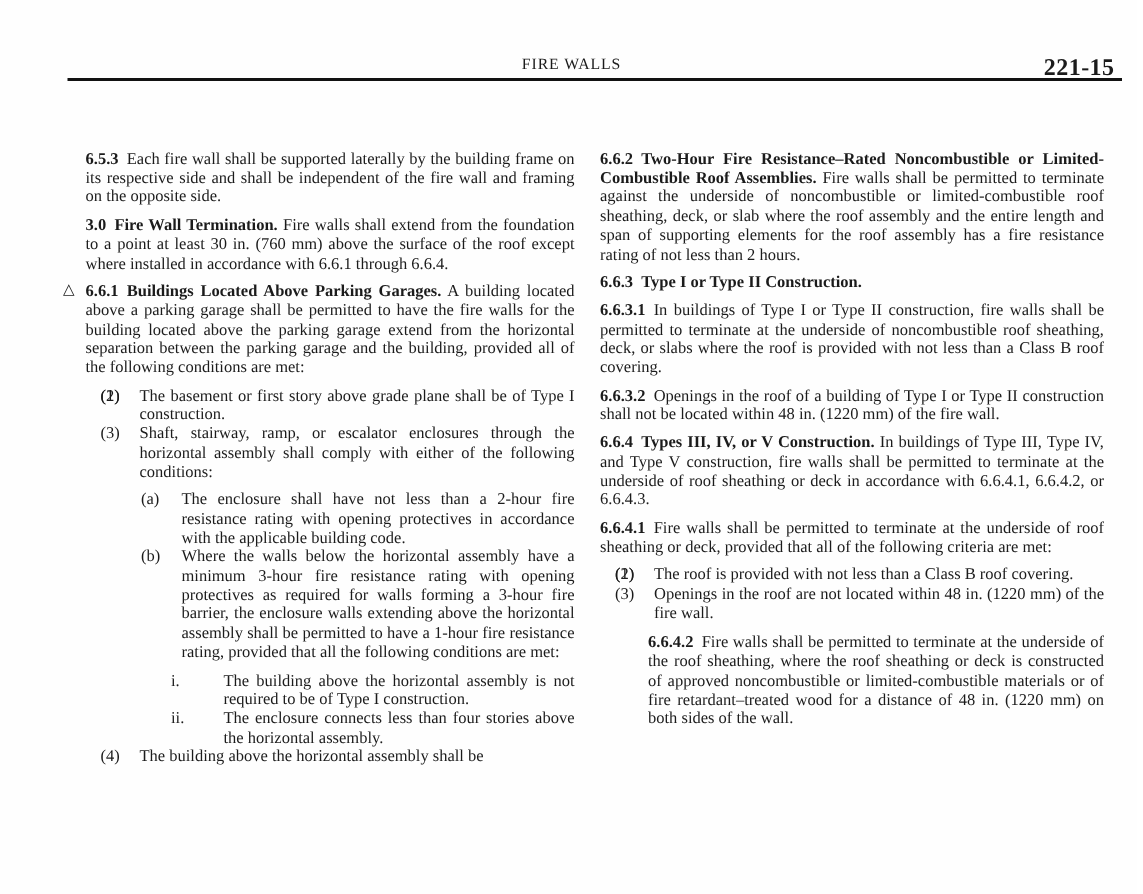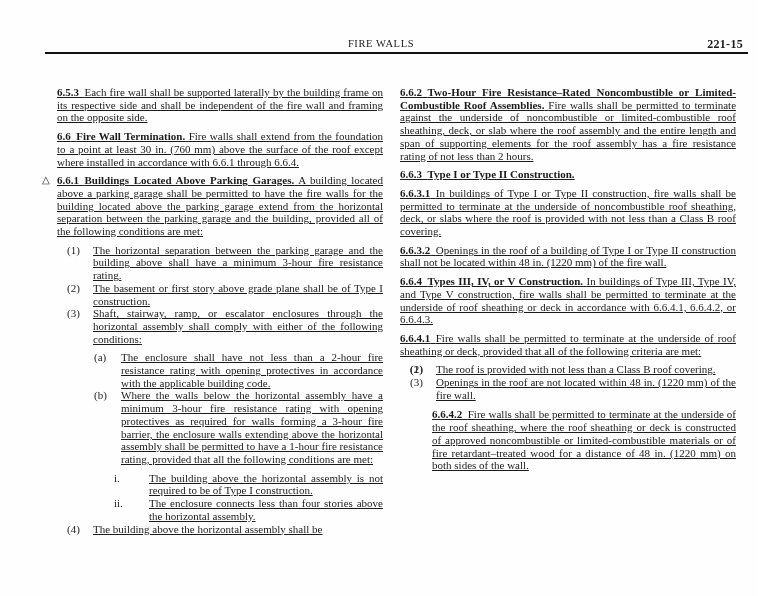--- a/index.html
+++ b/index.html
@@ -17,37 +17,36 @@
     position: absolute;
     top: 38px; left: 0;
     width: 762px;
     text-align: center;
     font-size: 10.5px;
     letter-spacing: 0.6px;
   }
   .page-number {
     position: absolute;
     top: 37px; right: 15px;
-    font-size: 12px;
+    font-size: 16px;
     font-weight: bold;
     letter-spacing: 0.3px;
   }
   .header-rule {
     position: absolute;
     top: 52px; left: 45px;
     width: 703px; height: 2px;
     background: #121212;
   }
   .col {
     position: absolute;
-    top: 86px;
+    top: 100px;
     font-size: 11px;
     line-height: 12.7px;
     text-align: justify;
-    text-decoration: underline;
   }
   .col-left  { left: 57px;  width: 326px; }
   .col-right { left: 400px; width: 336px; }
   .section { margin: 0 0 6px 0; position: relative; }
   .item + .section { margin-top: 7px; margin-left: 32px; }
   .num, .title { font-weight: bold; }
   .delta {
     position: absolute;
     left: -15px; top: 0px;
     font-size: 10px;
@@ -63,23 +62,23 @@
 </style>
 </head>
 <body>
 
 <div class="page">
   <div class="running-head">FIRE WALLS</div>
   <div class="page-number">221-15</div>
   <div class="header-rule"></div>
   <div class="col col-left" id="col-left">
       <p class="section"><span class="num">6.5.3</span> <span>Each fire wall shall be supported laterally by the building frame on its respective side and shall be independent of the fire wall and framing on the opposite side.</span></p>
-      <p class="section"><span class="num">6.6</span> <span class="title">Fire Wall Termination.</span> <span>Fire walls shall extend from the foundation to a point at least 30 in. (760 mm) above the surface of the roof except where installed in accordance with 6.6.1 through 6.6.4.</span></p>
+      <p class="section"><span class="num">3.0</span> <span class="title">Fire Wall Termination.</span> <span>Fire walls shall extend from the foundation to a point at least 30 in. (760 mm) above the surface of the roof except where installed in accordance with 6.6.1 through 6.6.4.</span></p>
       <p class="section"><span class="delta">△</span><span class="num">6.6.1</span> <span class="title">Buildings Located Above Parking Garages.</span> <span>A building located above a parking garage shall be permitted to have the fire walls for the building located above the parking garage extend from the horizontal separation between the parking garage and the building, provided all of the following conditions are met:</span></p>
-      <div class="item l1"><span class="marker">(1)</span><span>The horizontal separation between the parking garage and the building above shall have a minimum 3-hour fire resistance rating.</span></div>
+      <div class="item l1"><span class="marker">(1)</span></div>
       <div class="item l1"><span class="marker">(2)</span><span>The basement or first story above grade plane shall be of Type I construction.</span></div>
       <div class="item l1"><span class="marker">(3)</span><span>Shaft, stairway, ramp, or escalator enclosures through the horizontal assembly shall comply with either of the following conditions:</span></div>
       <div class="item l2 gap"><span class="marker">(a)</span><span>The enclosure shall have not less than a 2-hour fire resistance rating with opening protectives in accordance with the applicable building code.</span></div>
       <div class="item l2"><span class="marker">(b)</span><span>Where the walls below the horizontal assembly have a minimum 3-hour fire resistance rating with opening protectives as required for walls forming a 3-hour fire barrier, the enclosure walls extending above the horizontal assembly shall be permitted to have a 1-hour fire resistance rating, provided that all the following conditions are met:</span></div>
       <div class="item l3 gap"><span class="marker">i.</span><span>The building above the horizontal assembly is not required to be of Type I construction.</span></div>
       <div class="item l3"><span class="marker">ii.</span><span>The enclosure connects less than four stories above the horizontal assembly.</span></div>
       <div class="item l1"><span class="marker">(4)</span><span>The building above the horizontal assembly shall be</span></div>
     </div>
   <div class="col col-right" id="col-right">
       <p class="section"><span class="num">6.6.2</span> <span class="title">Two-Hour Fire Resistance–Rated Noncombustible or Limited-Combustible Roof Assemblies.</span> <span>Fire walls shall be permitted to terminate against the underside of noncombustible or limited-combustible roof sheathing, deck, or slab where the roof assembly and the entire length and span of supporting elements for the roof assembly has a fire resistance rating of not less than 2 hours.</span></p>

